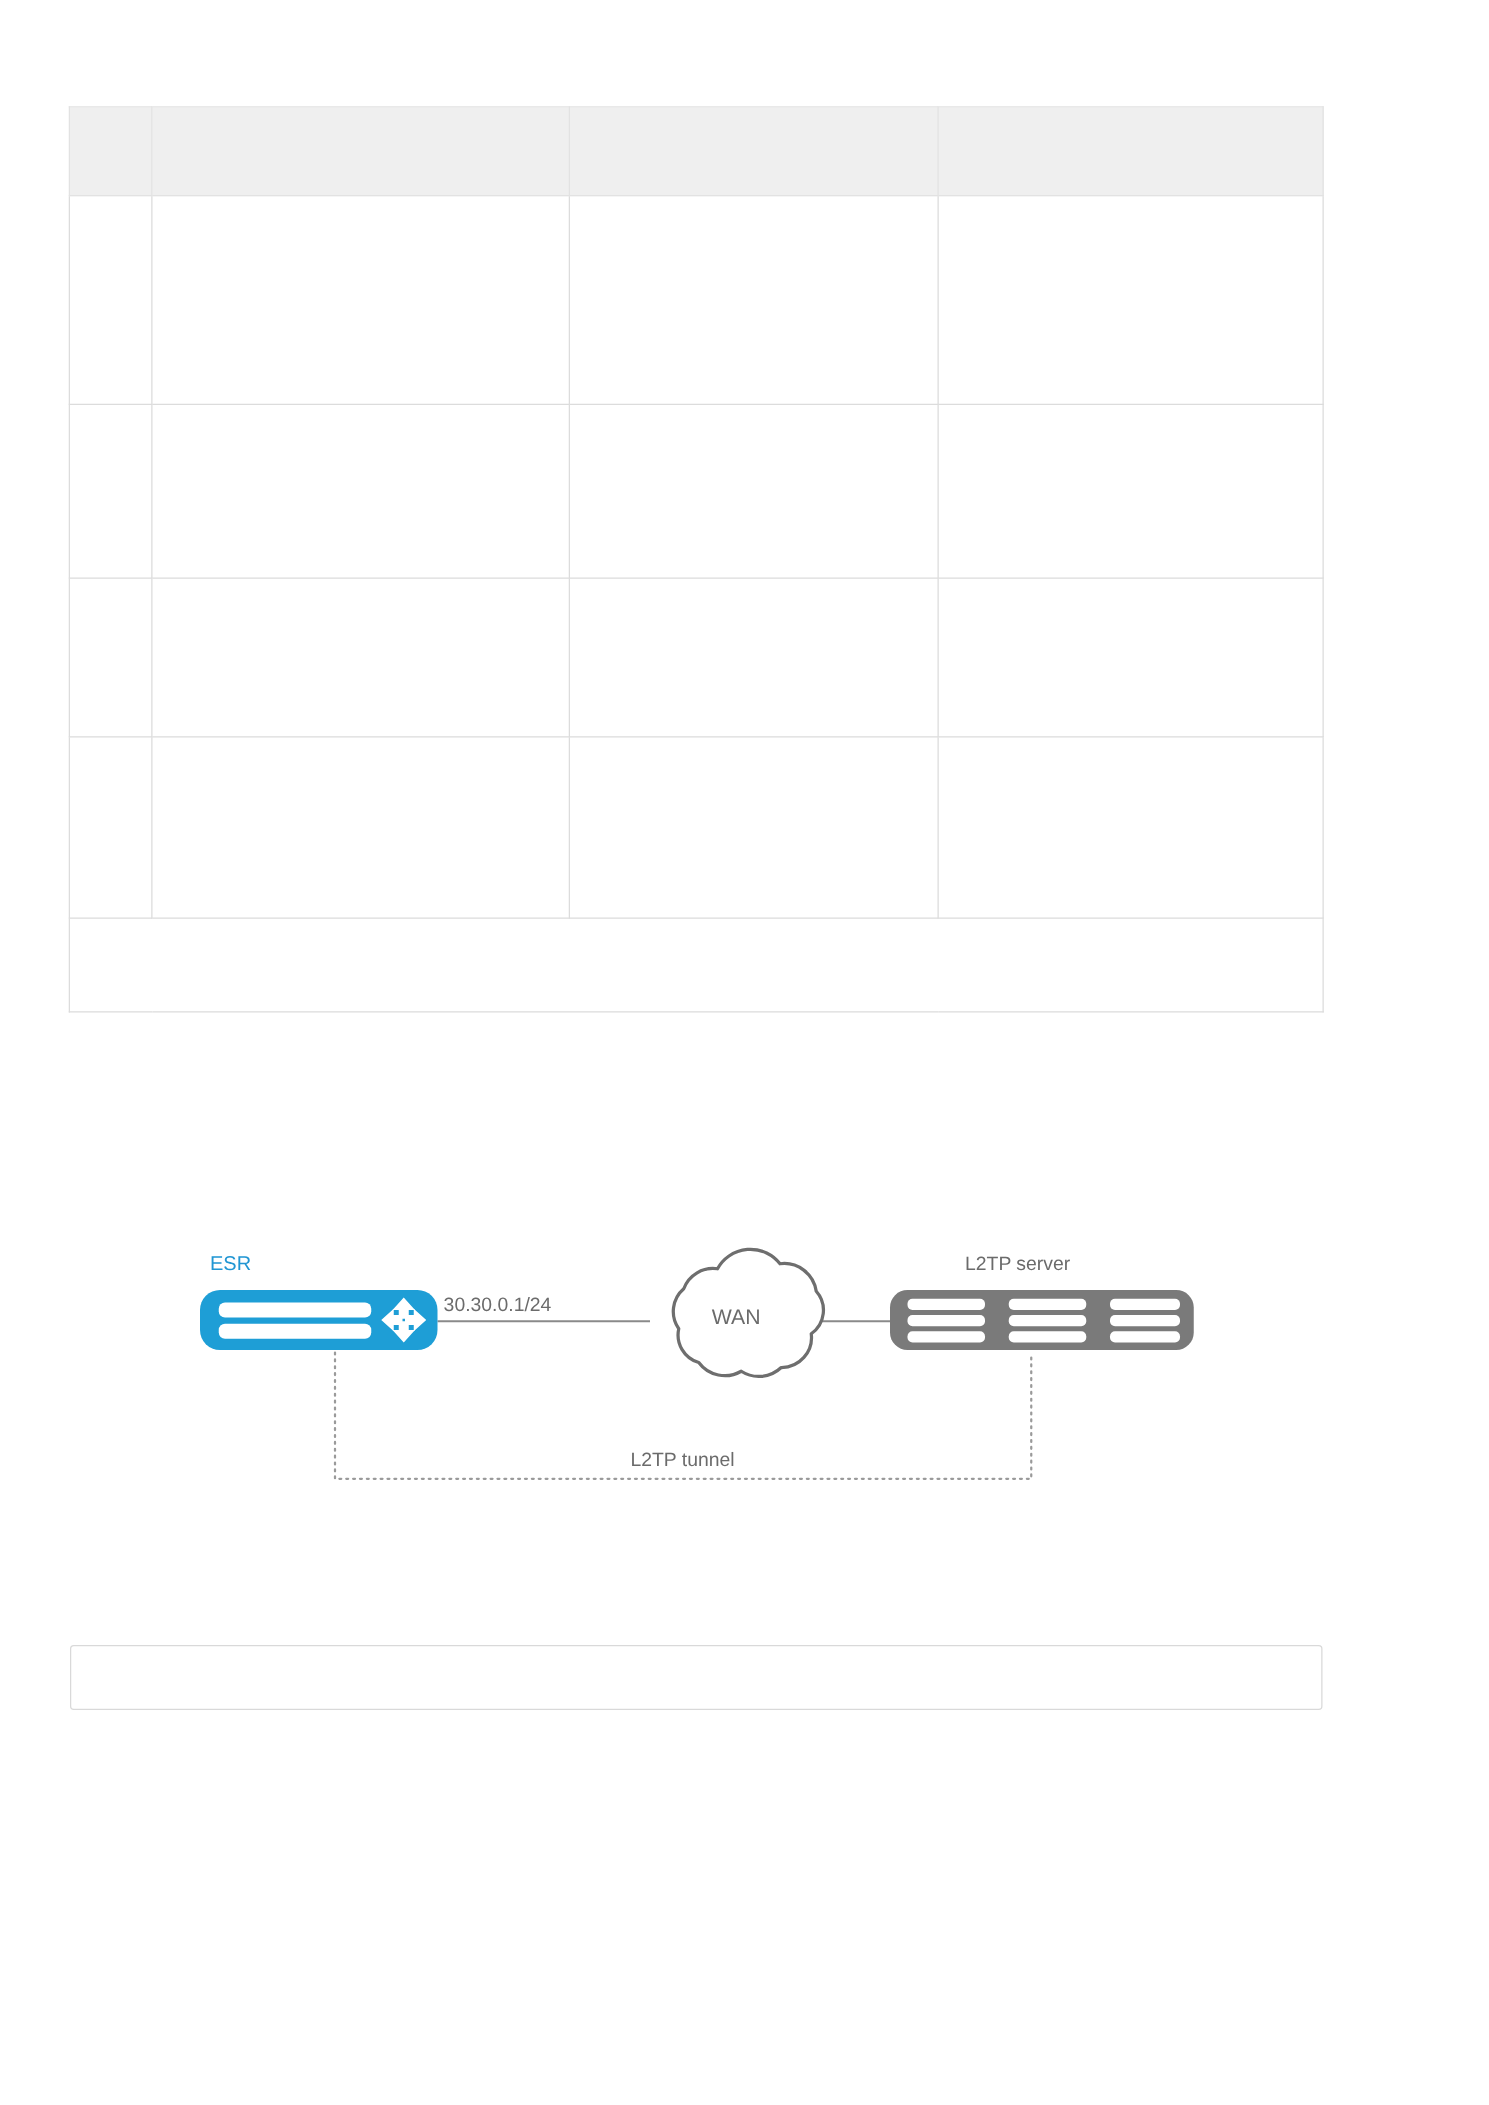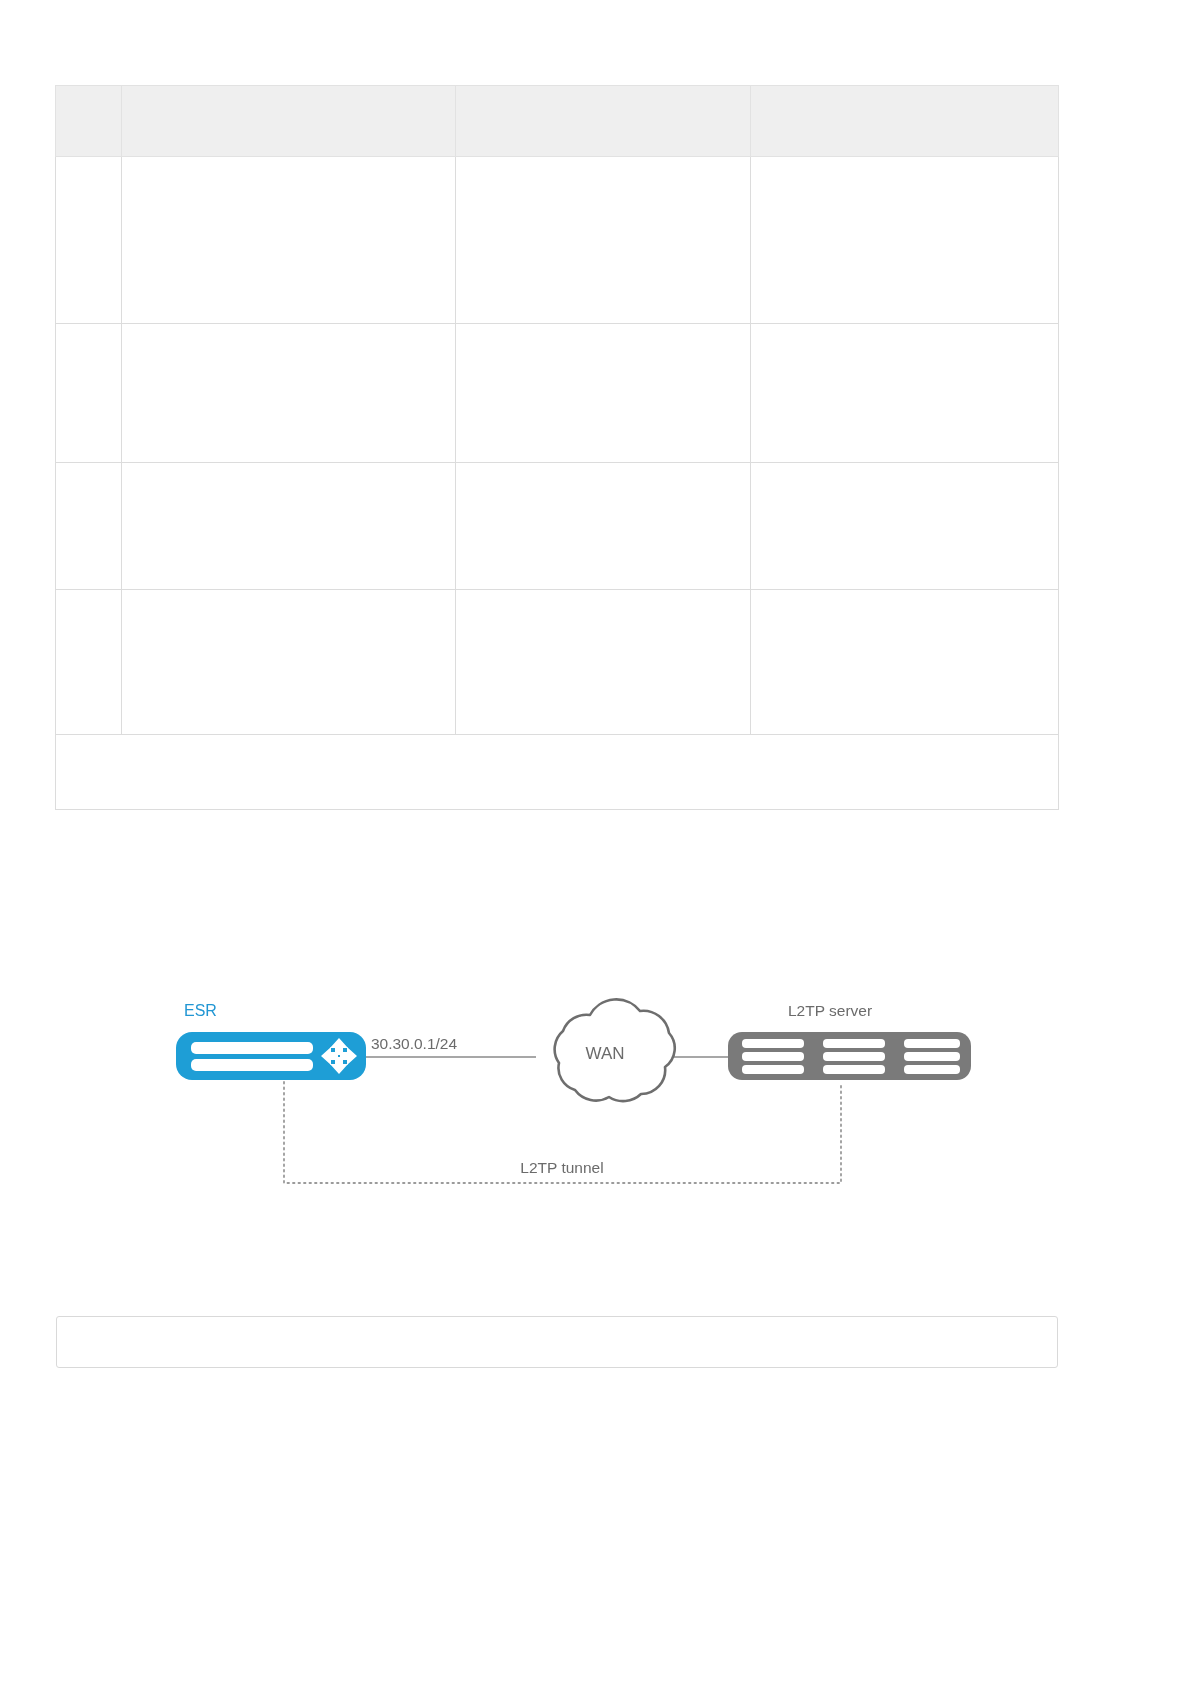--- a/index.html
+++ b/index.html
@@ -57,21 +57,21 @@
   }
   .param-table tbody tr.r0 td { height: 152px; }
   .param-table tbody tr.r1 td { height: 124px; }
   .param-table tbody tr.r2 td { height: 112px; }
   .param-table tbody tr.r3 td { height: 130px; }
   .param-table tbody tr.rfull td { height: 60px; }
 
   
   .diagram {
     position: absolute;
-    left: 136px;
+    left: 120px;
     top: 985px;
     width: 880px;
     height: 230px;
   }
   .diagram svg { display: block; }
 
   .dg-label {
     font-family: "Liberation Sans", sans-serif;
     font-size: 15.5px;
     fill: #6b6b6b;

